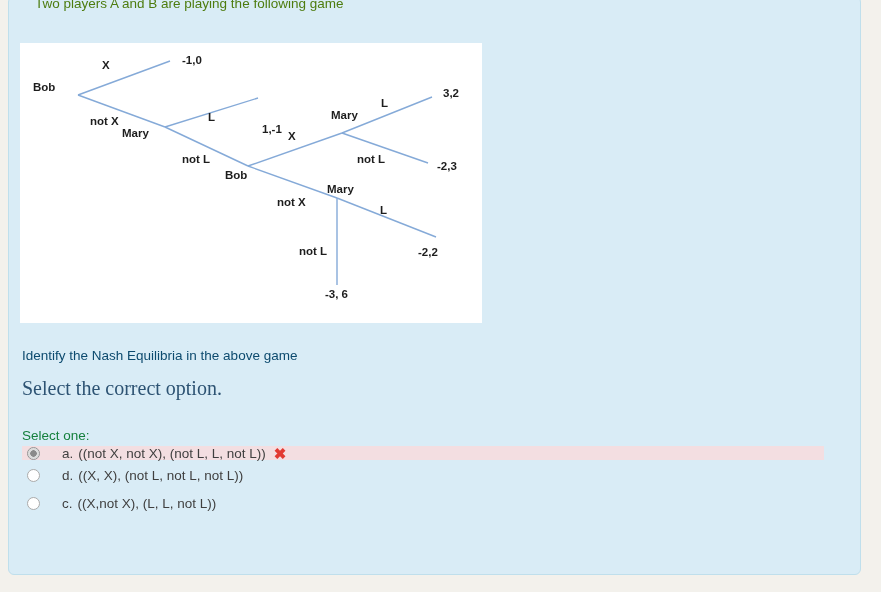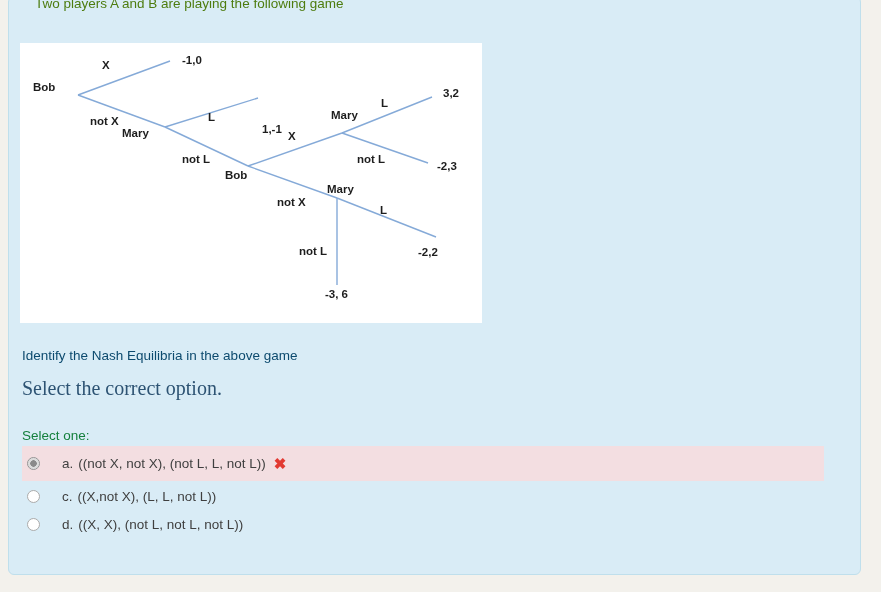--- a/index.html
+++ b/index.html
@@ -35,21 +35,21 @@
   }
   .select-one{
     position:absolute;left:14px;top:432px;font-size:13.5px;color:#15803d;
   }
   .options{
     position:absolute;left:14px;top:450px;width:802px;
   }
   .opt-row{
     display:flex;align-items:center;height:28px;padding-left:5px;
   }
-  .opt-row.first{height:35px;margin-bottom:1px;}
+  .opt-row.first{height:14px;margin-bottom:1px;}
   .opt-row.incorrect-row{background:#f3dee1;}
   .radio{
     width:13px;height:13px;border-radius:50%;background:#fff;
     border:1px solid #ababab;box-sizing:border-box;flex:0 0 13px;
     cursor:pointer;
   }
   .radio.checked{
     background:radial-gradient(circle at 50% 50%, #8a8a8a 0 3px, #dcdcdc 3.5px 5px, #f2f2f2 5.5px);
     border-color:#949494;
   }
@@ -114,23 +114,23 @@
   <div class="select-one">Select one:</div>
 
   <div class="options">
     <div class="opt-row first incorrect-row">
       <span class="radio checked"></span>
       <span class="opt-text"><span class="opt-letter">a.</span><span>((not X, not X), (not L, L, not L))</span></span>
       <span class="mark-wrong show">✖</span>
     </div>
     <div class="opt-row">
       <span class="radio"></span>
-      <span class="opt-text"><span class="opt-letter">c.</span><span>((X,not X), (L, L, not L))</span></span>
+      <span class="opt-text"><span class="opt-letter">d.</span><span>((X, X), (not L, not L, not L))</span></span>
 
     </div>
     <div class="opt-row">
       <span class="radio"></span>
-      <span class="opt-text"><span class="opt-letter">d.</span><span>((X, X), (not L, not L, not L))</span></span>
+      <span class="opt-text"><span class="opt-letter">c.</span><span>((X,not X), (L, L, not L))</span></span>
 
     </div>
   </div>
 
 </div>
 
 </body></html>

